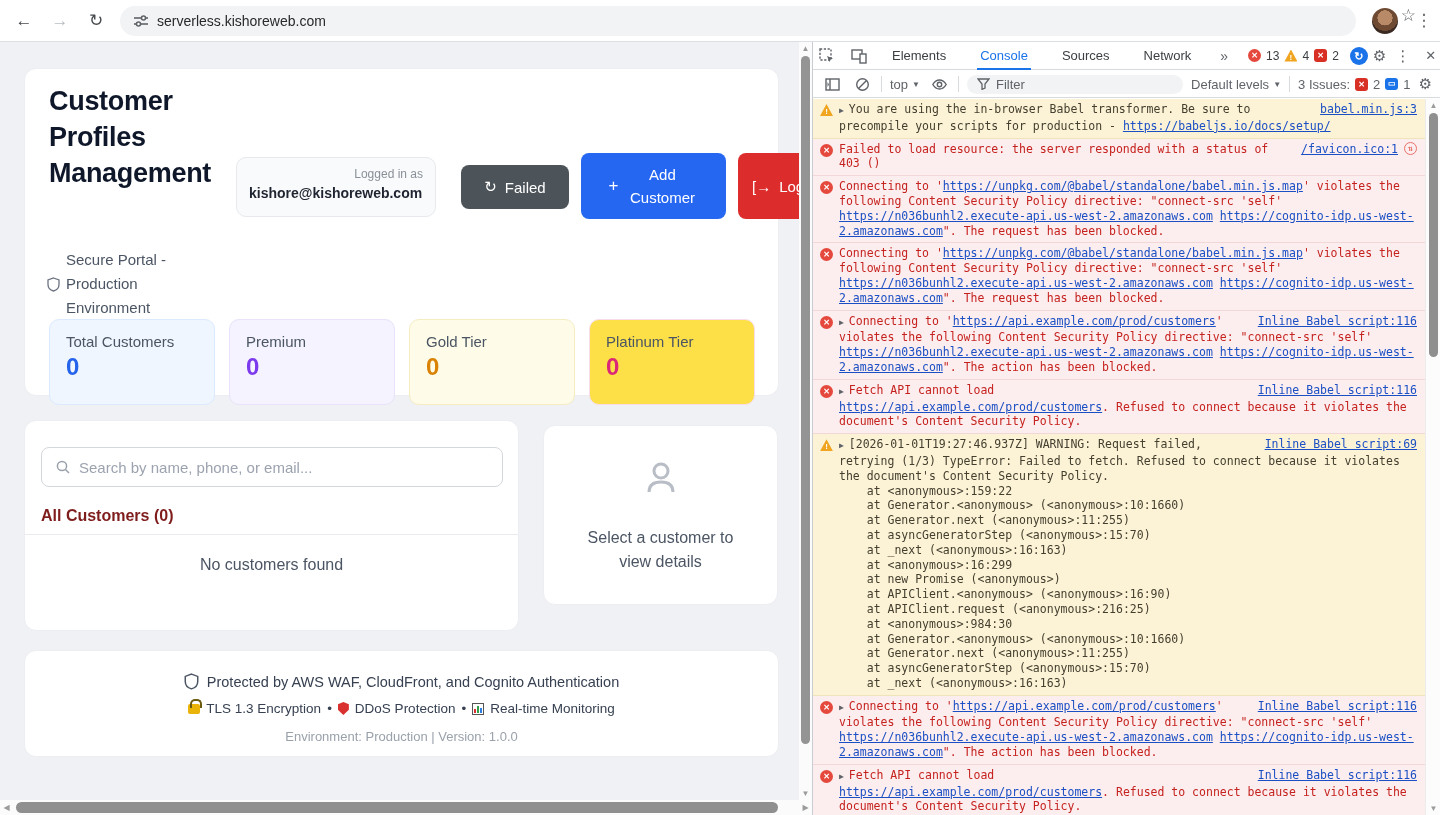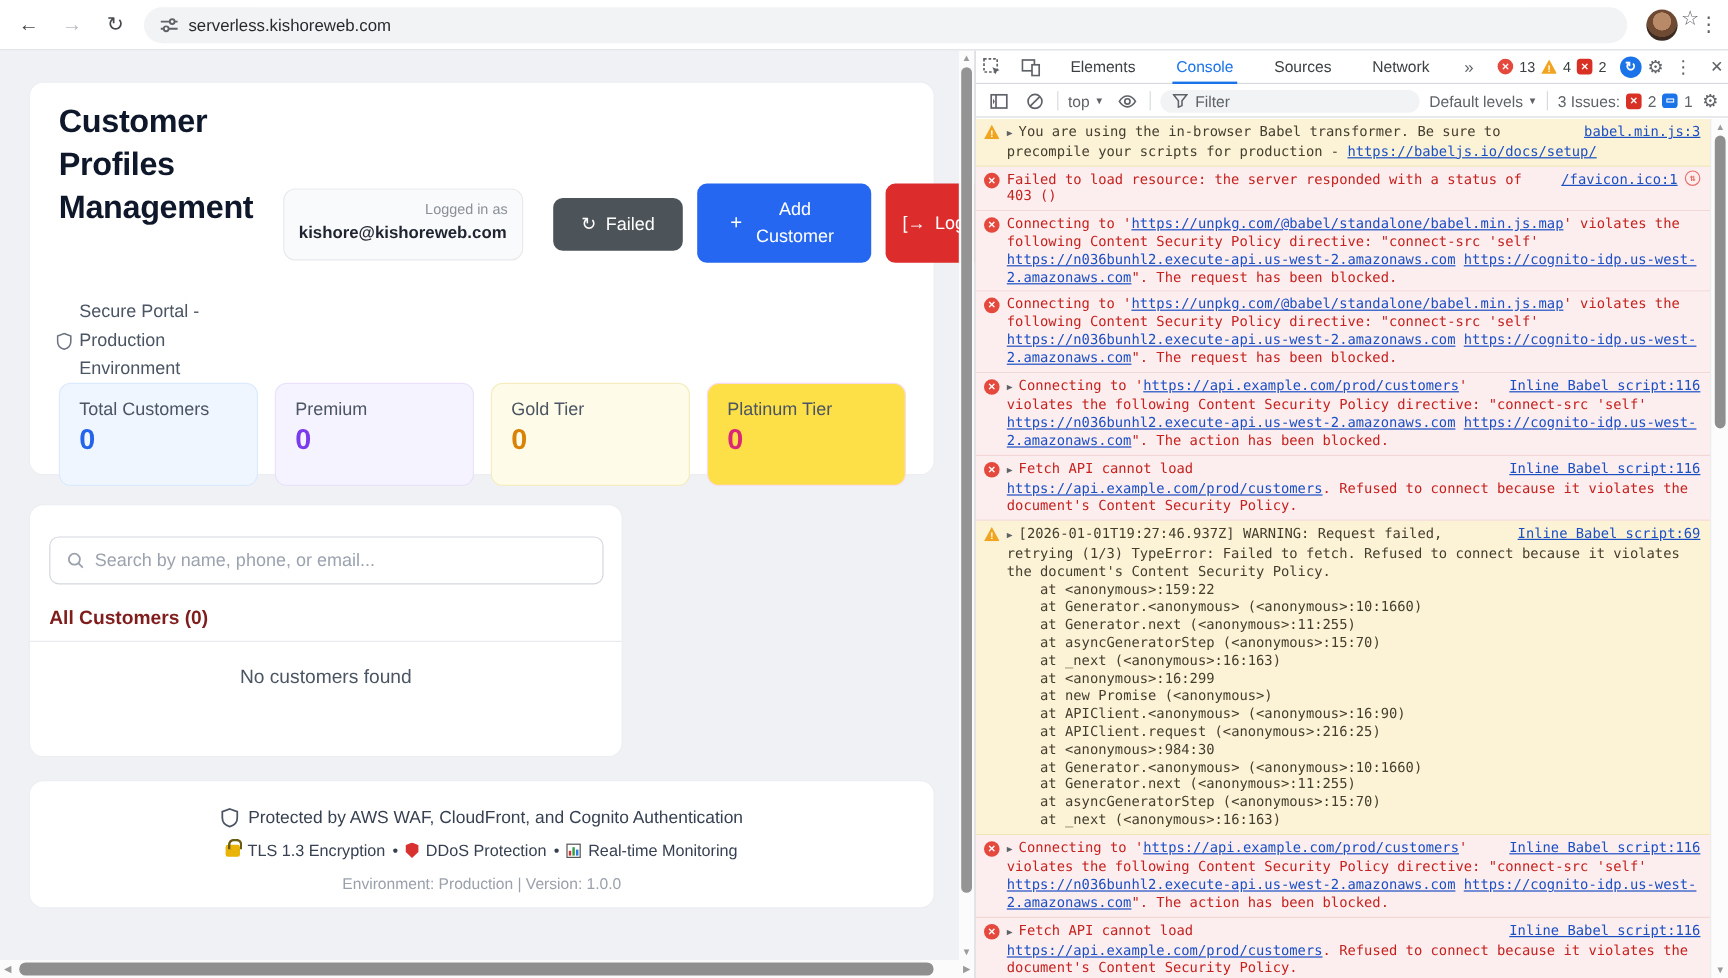--- a/index.html
+++ b/index.html
@@ -189,20 +189,29 @@
             <line x1="10.5" y1="10.5" x2="14" y2="14" stroke="#9aa1ab" stroke-width="1.5"></line>
           </svg>
       </span>
       <input style="margin-left: 8px;" placeholder="Search by name, phone, or email...">
     </div>
     <div class="list-header">All Customers (0)</div>
     <div class="list-divider"></div>
     <div class="empty-list">No customers found</div>
   </div>
 
+  <div class="card detail-card">
+    <span class="person-ic">
+      <svg width="44" height="44" viewBox="0 0 44 44">
+          <circle cx="22" cy="15" r="7" fill="none" stroke="#b9bec6" stroke-width="3"></circle>
+          <path d="M10 36c0-7 5-10 12-10s12 3 12 10" fill="none" stroke="#b9bec6" stroke-width="3"></path>
+        </svg>
+    </span>
+    <div class="detail-text">Select a customer to view details</div>
+  </div>
 
   <div class="card footer-card">
     <div class="f-line1">
       <span>
         <svg width="15" height="17" viewBox="0 0 13 15">
             <path d="M6.5 1l5.5 2v4.5c0 3.2-2.3 5.6-5.5 6.5C3.3 13.1 1 10.7 1 7.5V3z" fill="none" stroke="#4b5563" stroke-width="1.3"></path>
           </svg>
       </span>
       <span>Protected by AWS WAF, CloudFront, and Cognito Authentication</span>
     </div>

